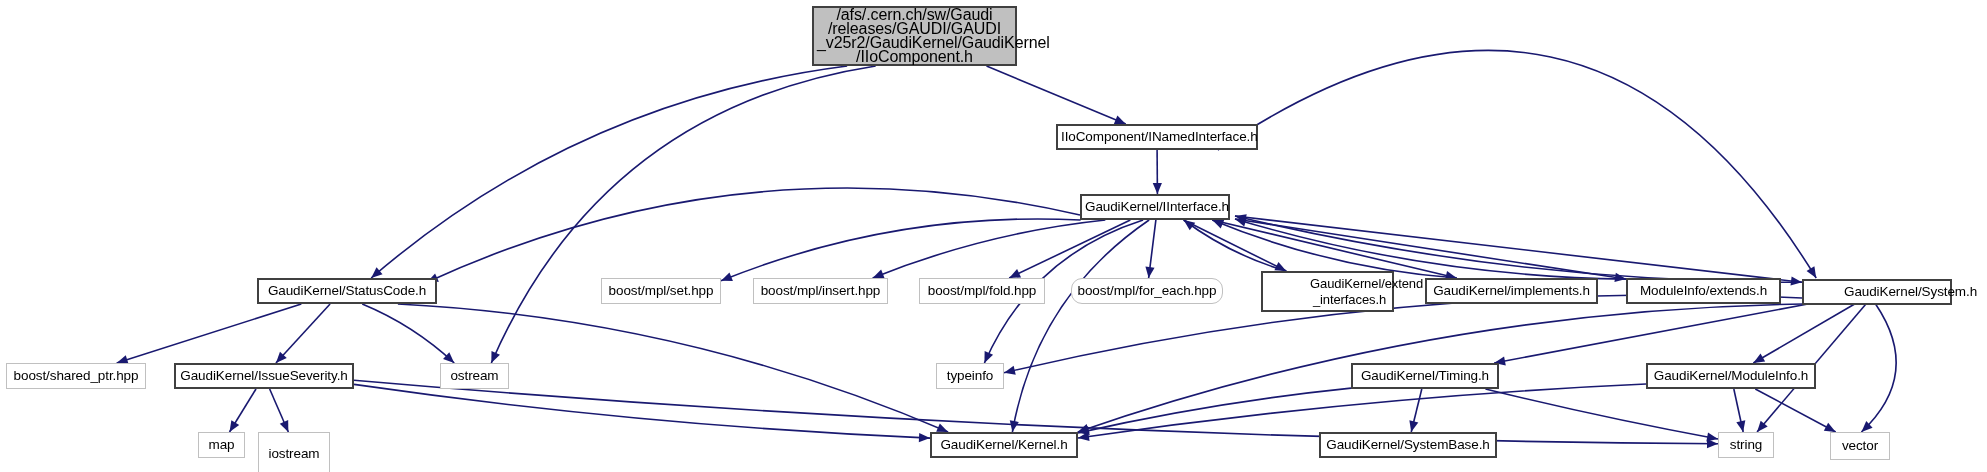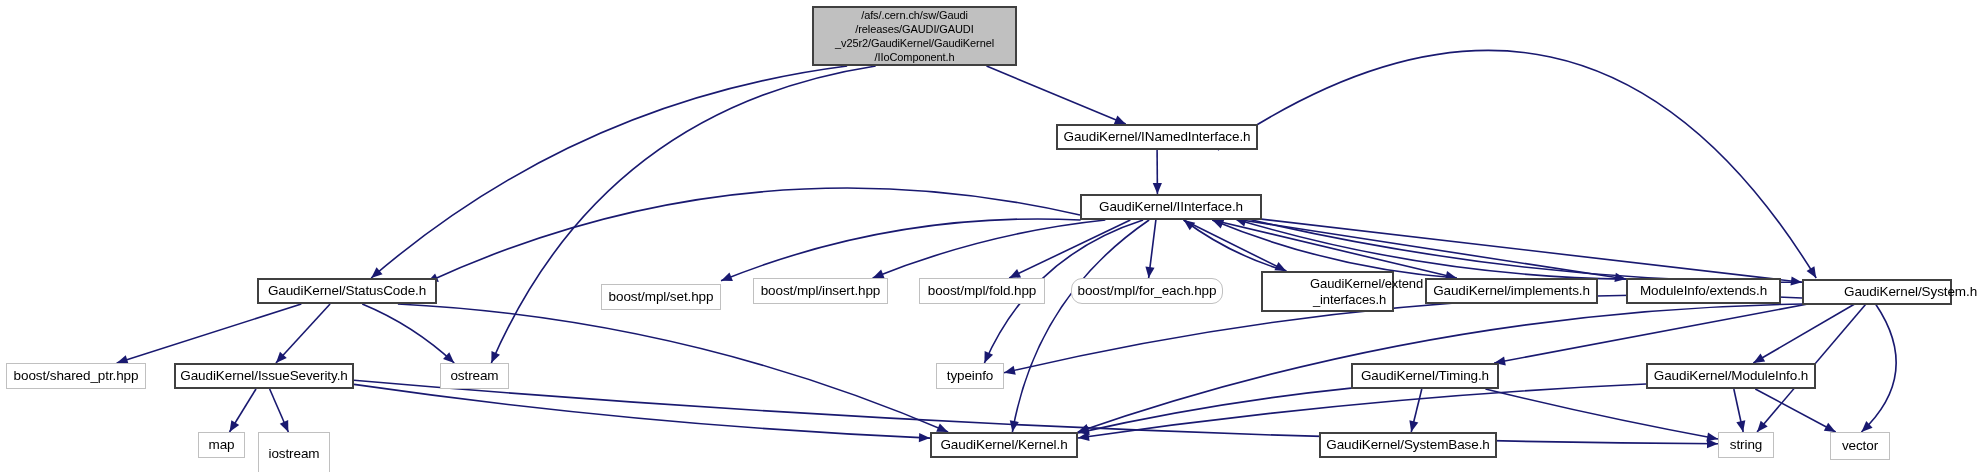--- a/index.html
+++ b/index.html
@@ -138,28 +138,28 @@
         <polygon points="1718,438.98130841121497 1706.3497516707412,441.51739079682534 1708.0125750519346,432.46890924448985" fill="#191970"></polygon>
         <path d="M 1733.8260869565217 389 Q 1738.5 410.5 1743.1739130434783 432" fill="none" stroke="#191970" stroke-width="1.6"></path>
         <polygon points="1743.1739130434783,432 1736.342175681792,422.228236360772 1745.3321982298817,420.27388363292636" fill="#191970"></polygon>
         <path d="M 1755.304347826087 389 Q 1795.5 410.5 1835.695652173913 432" fill="none" stroke="#191970" stroke-width="1.6"></path>
         <polygon points="1835.695652173913,432 1823.8264207610803,430.8680345991908 1828.1656214641823,422.7556158933916" fill="#191970"></polygon>
         <path d="M 1646 384.0674002751032 Q 1360.6522696011004 396.8220082530949 1078 437.97661623108667" fill="none" stroke="#191970" stroke-width="1.6"></path>
         <polygon points="1078,437.97661623108667 1088.2224442168706,431.8397086846942 1089.548001366821,440.9437132015107" fill="#191970"></polygon>
       </g>
   </svg>
   <div id="node-layer">
-      <div class="node-box root" style="left: 812px; top: 6px; width: 205px; height: 60px;"><span class="node-label" style="font-size: 11px; line-height: 14px;">/afs/.cern.ch/sw/Gaudi
+      <div class="node-box root" style="left: 812px; top: 6px; width: 205px; height: 60px;"><span class="node-label" style="font-size: 16px; line-height: 14px;">/afs/.cern.ch/sw/Gaudi
 /releases/GAUDI/GAUDI
 _v25r2/GaudiKernel/GaudiKernel
 /IIoComponent.h</span></div>
-      <div class="node-box strong" style="left: 1056px; top: 124px; width: 202px; height: 26px;"><span class="node-label">GaudiKernel/INamedInterface.h</span></div>
-      <div class="node-box strong" style="left: 1080px; top: 194px; width: 182px; height: 26px;"><span class="node-label">GaudiKernel/IInterface.h</span></div>
+      <div class="node-box strong" style="left: 1056px; top: 124px; width: 202px; height: 26px;"><span class="node-label">IIoComponent/INamedInterface.h</span></div>
+      <div class="node-box strong" style="left: 1080px; top: 194px; width: 150px; height: 26px; text-align: right;"><span class="node-label">GaudiKernel/IInterface.h</span></div>
       <div class="node-box strong" style="left: 257px; top: 278px; width: 180px; height: 26px;"><span class="node-label">GaudiKernel/StatusCode.h</span></div>
-      <div class="node-box light" style="left: 601px; top: 278px; width: 120px; height: 26px; margin-top: 6px;"><span class="node-label">boost/mpl/set.hpp</span></div>
+      <div class="node-box light" style="left: 601px; top: 278px; width: 120px; height: 26px;"><span class="node-label">boost/mpl/set.hpp</span></div>
       <div class="node-box light" style="left: 753px; top: 278px; width: 135px; height: 26px;"><span class="node-label">boost/mpl/insert.hpp</span></div>
       <div class="node-box light" style="left: 919px; top: 278px; width: 126px; height: 26px;"><span class="node-label">boost/mpl/fold.hpp</span></div>
       <div class="node-box light" style="left: 1071px; top: 278px; width: 152px; height: 26px; border-radius: 11px;"><span class="node-label">boost/mpl/for_each.hpp</span></div>
       <div class="node-box strong" style="left: 1261px; top: 271px; width: 133px; height: 41px;"><span class="node-label" style="font-size: 13px; line-height: 16px; padding-left: 47px;">GaudiKernel/extend
 _interfaces.h</span></div>
       <div class="node-box strong" style="left: 1425px; top: 278px; width: 173px; height: 26px;"><span class="node-label">GaudiKernel/implements.h</span></div>
       <div class="node-box strong" style="left: 1626px; top: 278px; width: 155px; height: 26px;"><span class="node-label">ModuleInfo/extends.h</span></div>
       <div class="node-box strong" style="left: 1802px; top: 279px; width: 150px; height: 26px; padding-left: 37px;"><span class="node-label">GaudiKernel/System.h</span></div>
       <div class="node-box light" style="left: 6px; top: 363px; width: 140px; height: 26px;"><span class="node-label">boost/shared_ptr.hpp</span></div>
       <div class="node-box strong" style="left: 174px; top: 363px; width: 180px; height: 26px;"><span class="node-label">GaudiKernel/IssueSeverity.h</span></div>

